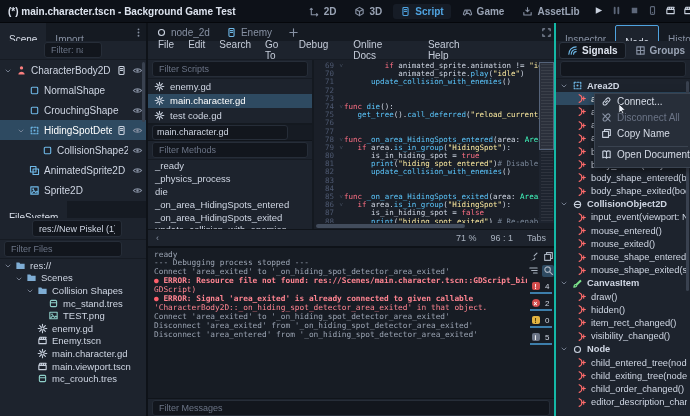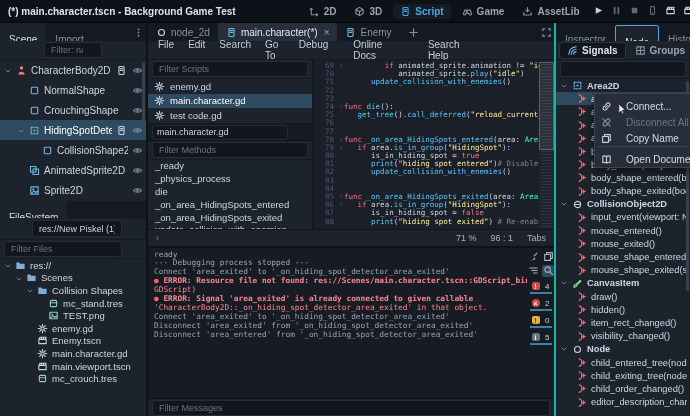--- a/index.html
+++ b/index.html
@@ -79,21 +79,21 @@
   .list{font-size:9.5px;}
   .lrow{display:flex;align-items:center;gap:5px;height:14.5px;padding:0 6px;white-space:nowrap;overflow:hidden;}
   .lrow.sel{background:#2e4a61;color:#fff;}
   #script-spacer{flex:1;border-bottom:2px solid #141920;}
   #cur-script-row{height:17px;display:flex;align-items:center;background:#161b23;border-bottom:1px solid #10141a;
                   padding:0 4px;gap:4px;}
   #cur-script-box{flex:1;background:#12161d;border:1px solid #262d38;border-radius:3px;height:13px;
                   display:flex;align-items:center;padding:0 4px;font-size:9px;color:#cfd6e3;}
   #methods-list .lrow{height:12.8px;padding:0 7px;}
   
-  #code-area{flex:1;min-width:0;display:flex;flex-direction:row;background:#1a1f28;position:relative;}
+  #code-area{flex:1;min-width:0;display:flex;flex-direction:column;background:#1a1f28;position:relative;}
   #code-scroll{flex:1;display:flex;min-height:0;overflow:hidden;}
   #gutter{width:30px;flex:none;text-align:right;color:#4d5870;font-family:"DejaVu Sans Mono",monospace;
           font-size:7.5px;line-height:8.2px;padding-top:2px;}
   .gl{height:8.2px;position:relative;padding-right:10px;}
   .gl .fold{position:absolute;right:1px;top:0;color:#5c6a80;font-size:6px;}
   #code-lines{flex:1;min-width:0;font-family:"DejaVu Sans Mono",monospace;font-size:7.5px;line-height:8.2px;
               padding-top:2px;white-space:pre;tab-size:3;-moz-tab-size:3;overflow:hidden;}
   .cl{height:8.2px;}
   .tk-k{color:#ff7085;text-align:center;} .tk-s{color:#ffeda1;} .tk-c{color:#7a8799;} .tk-f{color:#5cc8ff;} .tk-t{color:#42ffc2;}
   #minimap{width:15px;flex:none;background:#1e242f;position:relative;
@@ -130,21 +130,21 @@
   .subtabs{height:18px;flex:none;display:flex;align-items:center;gap:2px;background:#1d232d;
            border-bottom:1px solid #161b23;padding:0 3px;}
   .subtab{display:flex;align-items:center;gap:4px;padding:2px 7px;border-radius:3px;color:#9aa4b5;font-weight:bold;}
   .subtab.active{background:#12161d;color:#dde3ee;border:1px solid #2c3440;}
   #signals-tree{flex:1;font-size:9.3px;}
   #signals-tree .trow{height:13.2px;}
   #signals-tree::after{content:"";position:absolute;right:1px;top:2px;width:3px;height:210px;background:#39414f;border-radius:2px;}
   
   #ctx-menu{position:absolute;left:38px;top:70px;width:96px;background:#272e39;border:1px solid #3a4350;
             box-shadow:0 3px 8px rgba(0,0,0,.5);z-index:20;padding:2px 0;}
-  .ctx-item{display:flex;align-items:flex-end;gap:14px;height:16px;padding:0 6px;color:#d6dce7;white-space:nowrap;}
+  .ctx-item{display:flex;align-items:flex-start;gap:5px;height:16px;padding:0 6px;color:#d6dce7;white-space:nowrap;}
   .ctx-item.disabled{color:#6b7486;}
   .ctx-sep{height:1px;background:#3a4350;margin:2px 3px;}
   #cursor{position:absolute;left:22px;top:9px;width:11px;height:13px;z-index:30;}
 </style>
 </head>
 <body>
 
 <div id="app">
 
   <div id="titlebar">
@@ -551,30 +551,20 @@
     <div id="center">
       <div class="tabrow" id="script-tabs">
           <span class="stab">
             <span class="i c-white">
               <svg viewBox="0 0 12 12">
                 <circle class="s" cx="6" cy="6" r="3.3"></circle>
               </svg>
             </span>
             <span>node_2d</span>
           </span>
-          <span class="stab active">
-            <span class="i c-blue">
-              <svg viewBox="0 0 12 12">
-                <rect class="s" x="3.2" y="1.6" width="5.6" height="8.8" rx="1"></rect>
-                <path class="s" d="M4.8 4h2.4M4.8 6h2.4"></path>
-              </svg>
-            </span>
-            <span>main.character(*)</span>
-            <span class="x">×</span>
-          </span>
           <span class="stab">
             <span class="i c-blue">
               <svg viewBox="0 0 12 12">
                 <rect class="s" x="3.2" y="1.6" width="5.6" height="8.8" rx="1"></rect>
                 <path class="s" d="M4.8 4h2.4M4.8 6h2.4"></path>
               </svg>
             </span>
             <span>Enemy</span>
           </span>
           <span class="stab">

